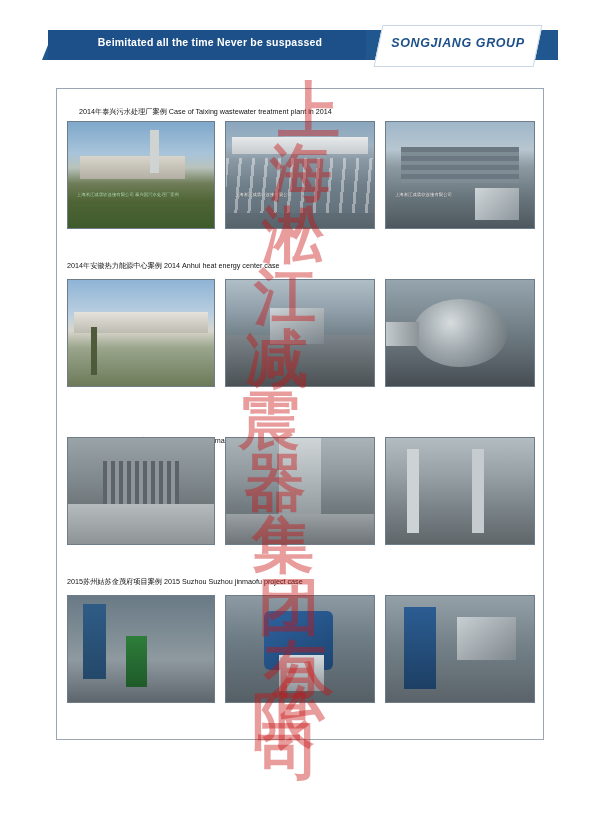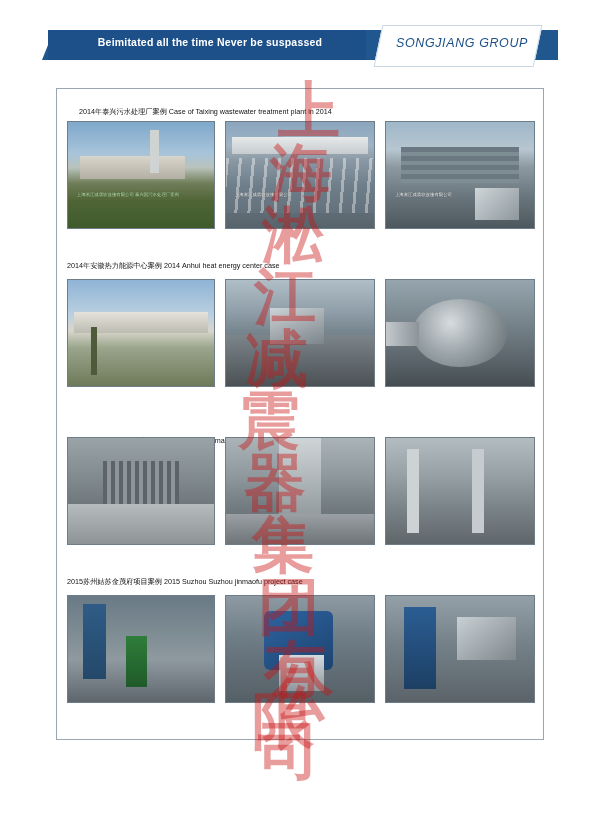--- a/index.html
+++ b/index.html
@@ -70,24 +70,24 @@
     height: 40px;
     background: #ffffff;
     transform: skewX(-12deg);
     border: 1px solid #c9d7e4;
   }
   .brand-text {
     position: absolute;
     left: 388px;
     top: 14px;
     width: 140px;
-    text-align: right;
+    text-align: center;
     color: #1d5089;
     font-size: 12.5px;
-    font-weight: normal;
+    font-weight: bold;
     font-style: italic;
     letter-spacing: 0.6px;
   }
   .header-right-block {
     position: absolute;
     left: 540px;
     top: 8px;
     width: 18px;
     height: 30px;
     background: #20578f;

